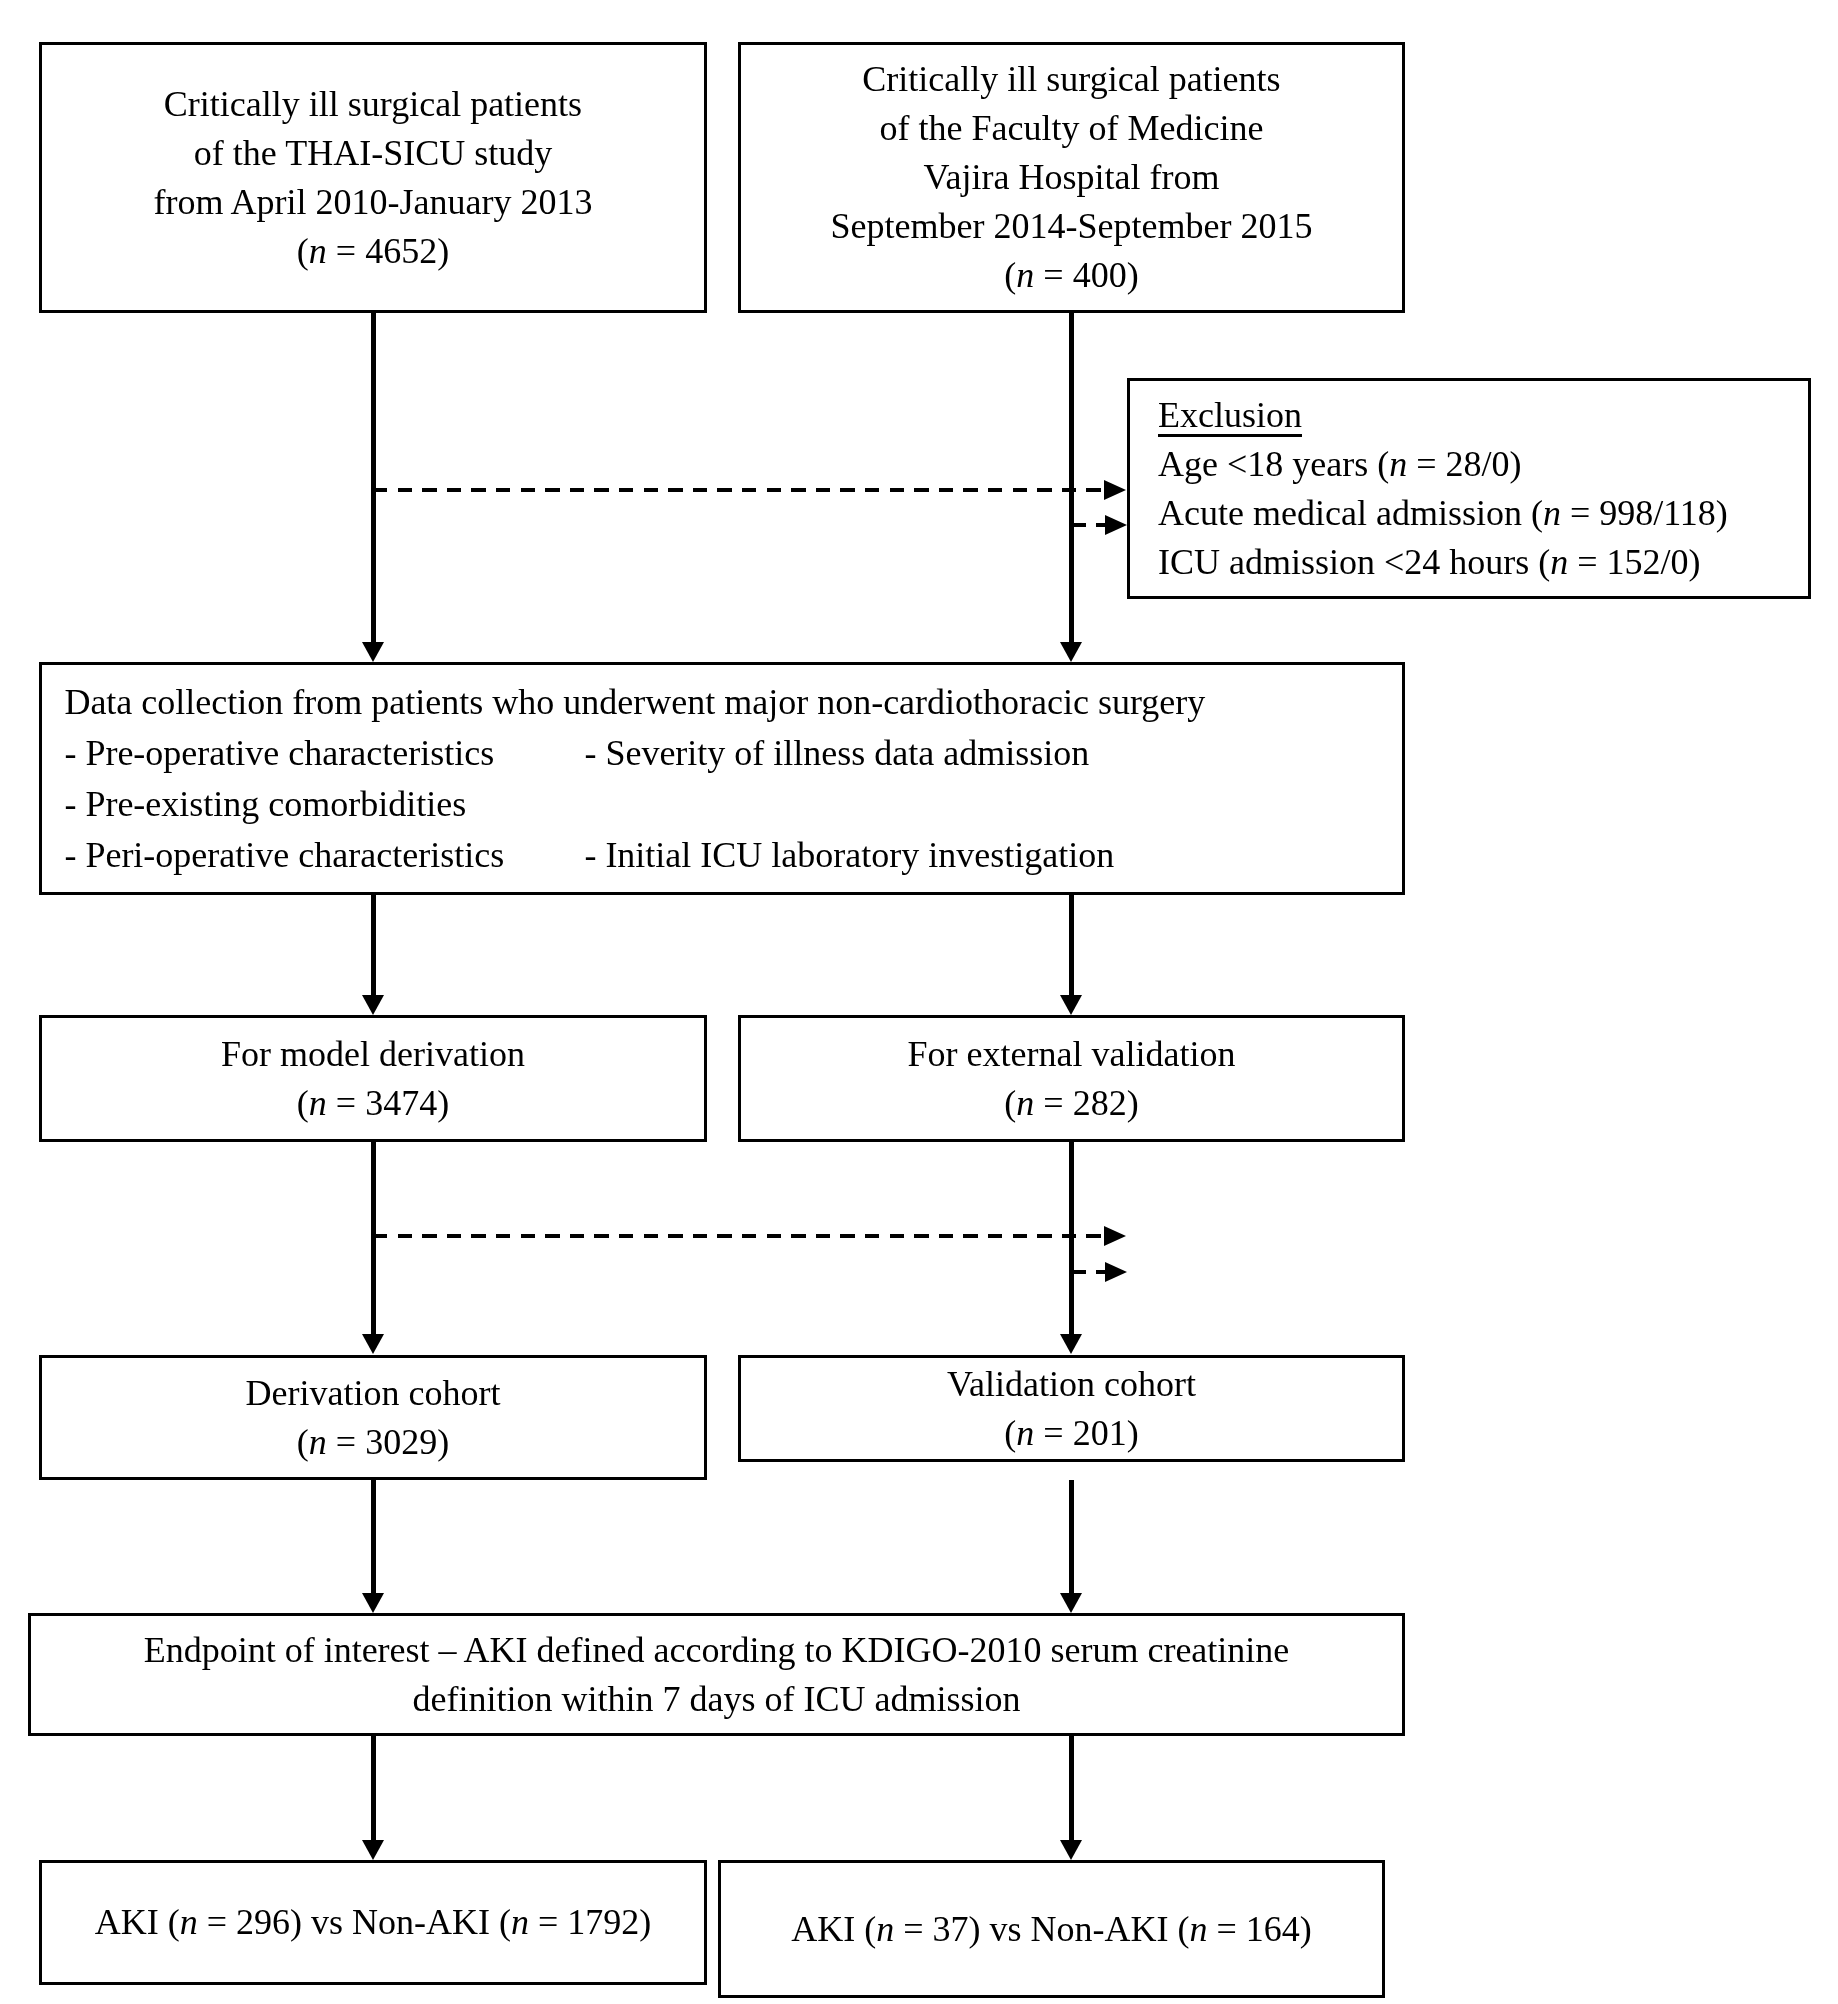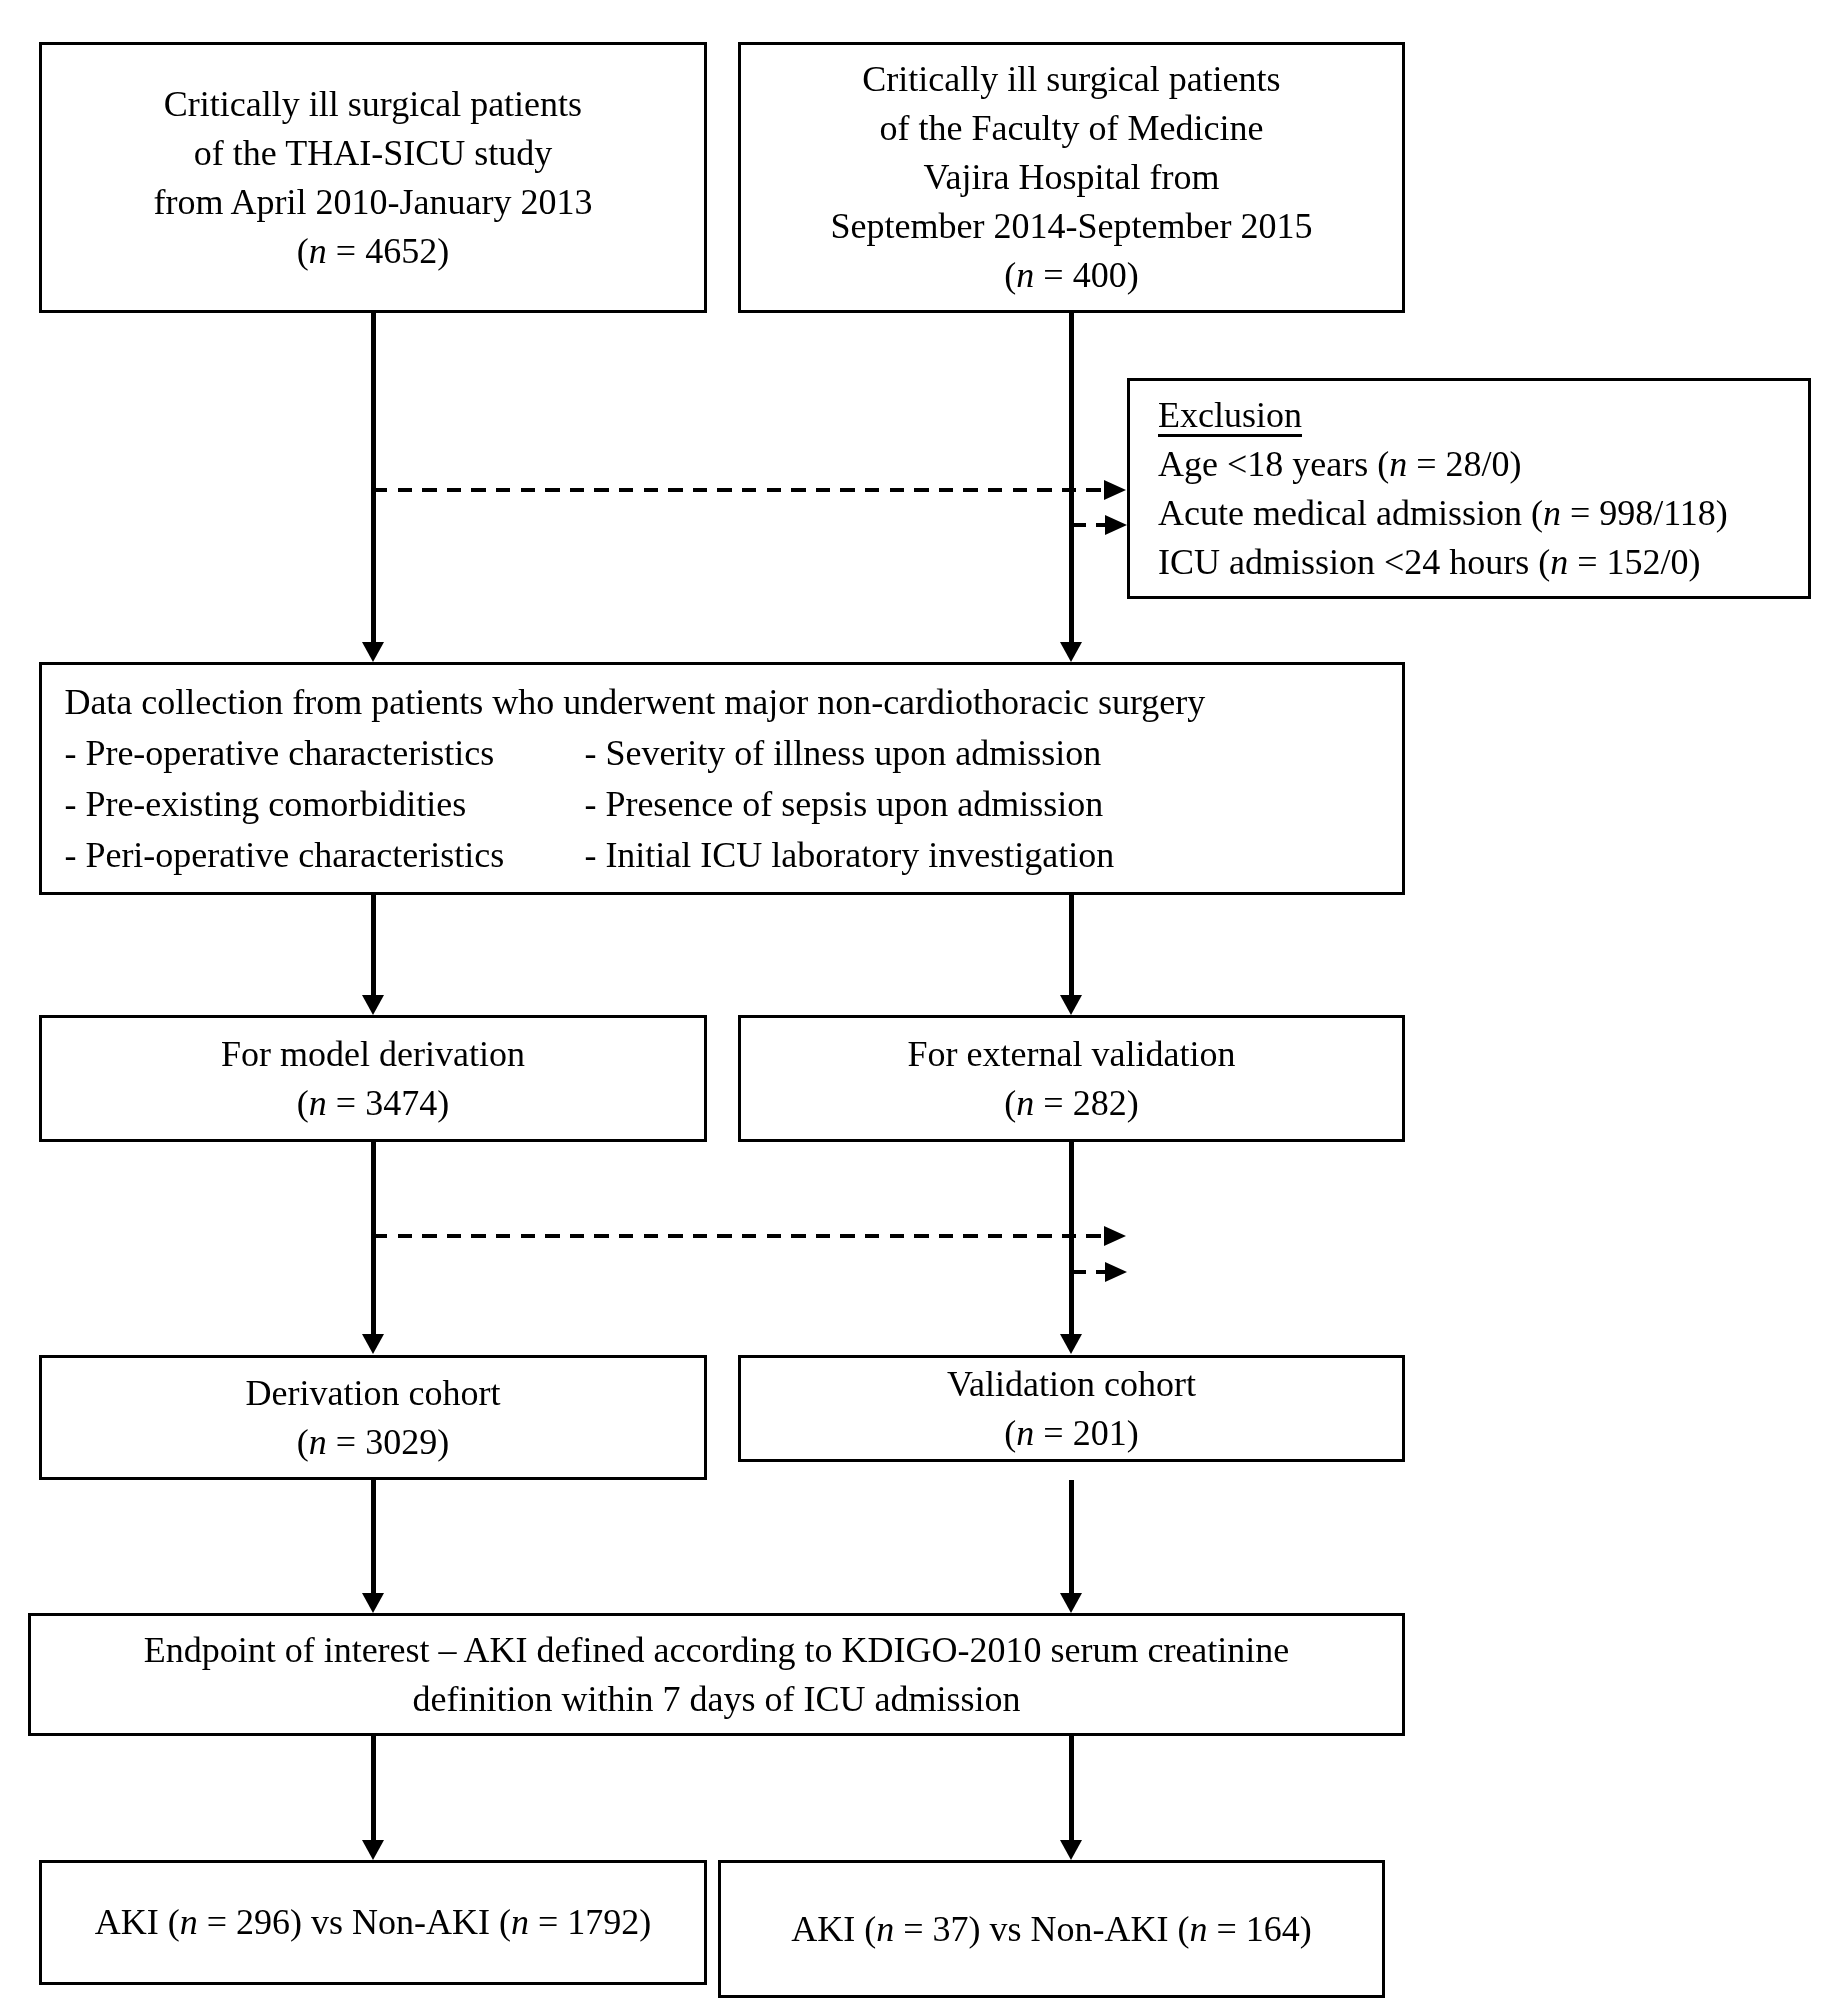--- a/index.html
+++ b/index.html
@@ -84,25 +84,24 @@
         <div class="tline"><span>Acute medical admission (</span><span class="it">n</span><span> = 998/118)</span></div>
         <div class="tline"><span>ICU admission &lt;24 hours (</span><span class="it">n</span><span> = 152/0)</span></div>
       </div>
   </div>
 
   <div class="box b-data">
     <div class="dc">
       <div class="tline"><span>Data collection from patients who underwent major non-cardiothoracic surgery</span></div>
       <div class="dcrow">
         <div class="tline dccol1"><span>- Pre-operative characteristics</span></div>
-        <div class="tline"><span>- Severity of illness upon admission</span></div>
+        <div class="tline"><span>- Severity of illness data admission</span></div>
       </div>
       <div class="dcrow">
         <div class="tline dccol1"><span>- Pre-existing comorbidities</span></div>
-        <div class="tline"><span>- Presence of sepsis upon admission</span></div>
       </div>
       <div class="dcrow">
         <div class="tline dccol1"><span>- Peri-operative characteristics</span></div>
         <div class="tline"><span>- Initial ICU laboratory investigation</span></div>
       </div>
     </div>
   </div>
 
   <div class="box b-modelderiv">
     <div class="lines center">

